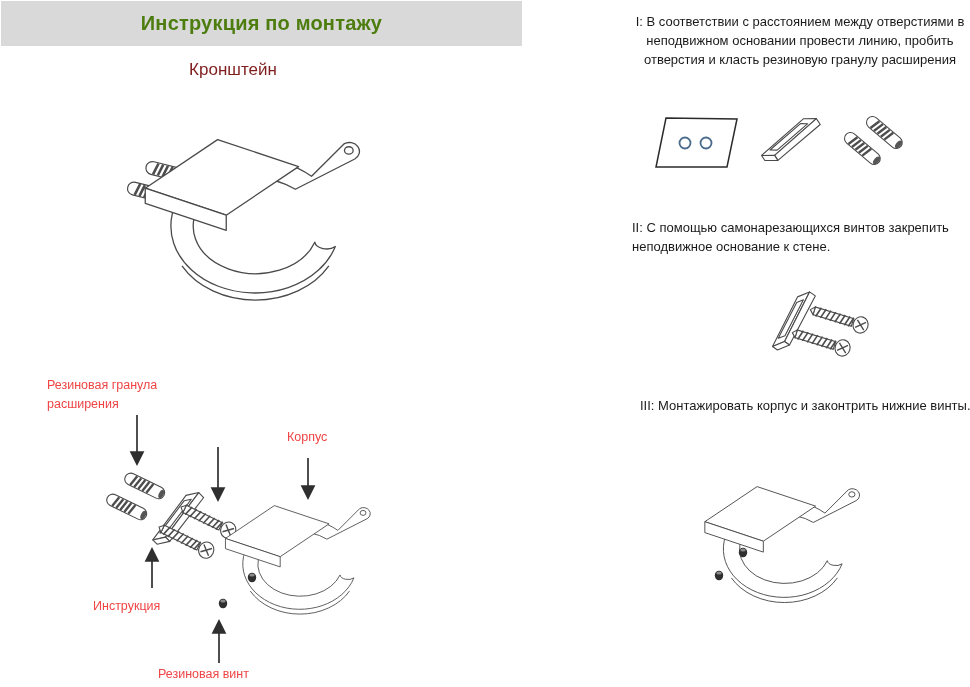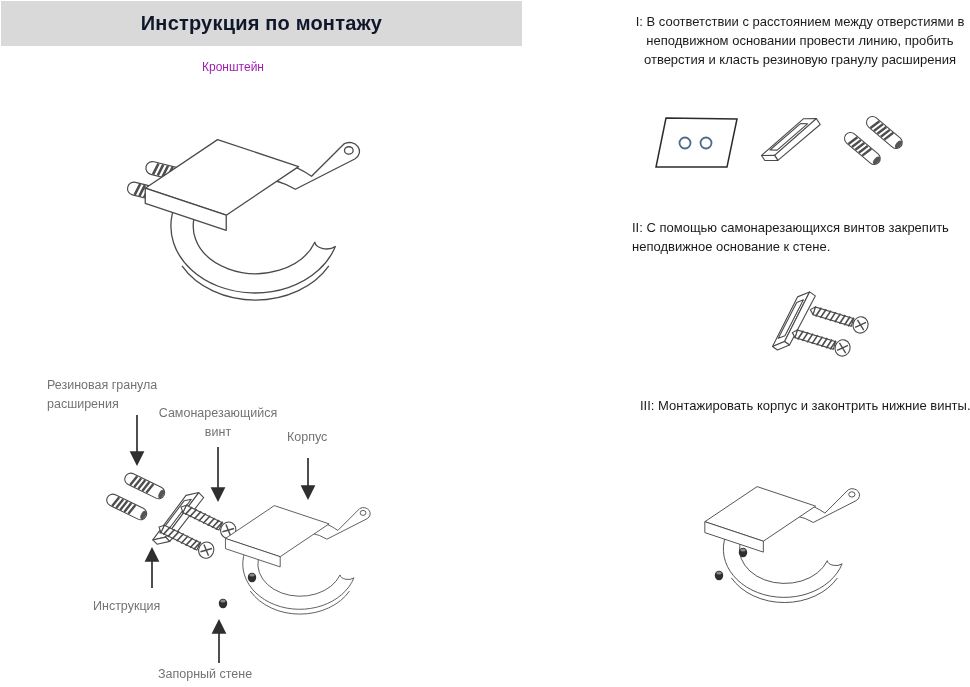--- a/index.html
+++ b/index.html
@@ -6,23 +6,23 @@
   #page{
     position:relative;width:970px;height:687px;background:#ffffff;overflow:hidden;
     font-family:"Liberation Sans", sans-serif;color:#1f1f1f;
   }
   .abs{position:absolute;}
   .pre{white-space:pre-line;}
   .header-bar{
     left:1px;top:1px;width:521px;height:45px;background:#d9d9d9;
     display:flex;align-items:center;justify-content:center;
   }
-  .page-title{font-size:20px;font-weight:600;color:#0f172a;letter-spacing:.2px;}
-  .subtitle{left:133px;top:60px;width:200px;text-align:center;font-size:12px;color:#a21caf;}
-  .callout{font-size:12.5px;line-height:19px;color:#737373;}
+  .page-title{font-size:20px;font-weight:600;color:#4d7c0f;letter-spacing:.2px;}
+  .subtitle{left:133px;top:60px;width:200px;text-align:center;font-size:17px;color:#7f1d1d;}
+  .callout{font-size:12.5px;line-height:19px;color:#ef4444;}
   .step-text{font-size:13px;line-height:19px;color:#1a1a1a;}
   .step-1{left:624px;top:12px;width:352px;text-align:center;}
   .step-2{left:632px;top:218px;width:340px;text-align:left;}
   .step-3{left:640px;top:396px;width:335px;text-align:left;}
   svg{display:block;overflow:visible;}
   .lineart path,.lineart rect,.lineart ellipse,.lineart polygon,.lineart line,.lineart polyline{shape-rendering:geometricPrecision;}
 </style>
 </head>
 <body>
 
@@ -119,25 +119,23 @@
     </g>
     <use href="#bracket-shape" xlink:href="#bracket-shape" transform="translate(112,38) scale(0.73)"></use>
     <g>
       <use href="#dot-shape" xlink:href="#dot-shape" transform="translate(159,124)"></use>
       <use href="#dot-shape" xlink:href="#dot-shape" transform="translate(130,150)"></use>
     </g>
   </svg>
 
   <div class="abs callout pre" style="left:47px;top:376px;width:150px">Резиновая гранула
 расширения</div>
-  <div class="abs callout pre" style="left:152px;top:404px;width:132px;text-align:center">Самонарезающийся
-винт</div>
   <div class="abs callout" style="left:287px;top:428px">Корпус</div>
   <div class="abs callout" style="left:93px;top:597px">Инструкция</div>
-  <div class="abs callout" style="left:158px;top:665px">Запорный стене</div>
+  <div class="abs callout" style="left:158px;top:665px">Резиновая винт</div>
 
   <div class="abs step-text step-1 pre">I: В соответствии с расстоянием между отверстиями в
 неподвижном основании провести линию, пробить
 отверстия и класть резиновую гранулу расширения</div>
   <div class="abs step-text step-2 pre">II: С помощью самонарезающихся винтов закрепить
 неподвижное основание к стене.</div>
   <div class="abs step-text step-3 pre">III: Монтажировать корпус и законтрить нижние винты.</div>
 
   <svg class="abs lineart" style="left:643px;top:103px" width="300" height="75" viewBox="0 0 300 75">
     <g>

